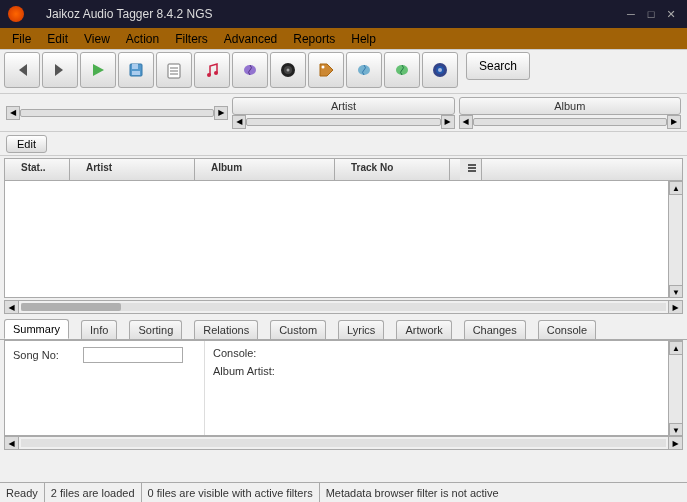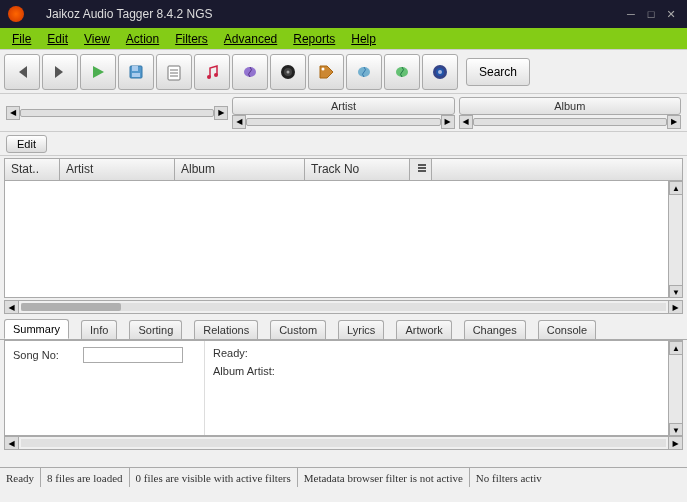--- a/index.html
+++ b/index.html
@@ -51,41 +51,40 @@
       font-size: 11px;
       cursor: pointer;
       display: flex;
       align-items: center;
       justify-content: center;
       padding: 0;
     }
 
     
     #menu-bar {
-      background: #84cc16;
+      background: #a16207;
       height: 22px;
       display: flex;
       align-items: center;
       padding: 0 4px;
       border-bottom: 1px solid #ccc;
-      text-decoration: underline;
     }
     .menu-item {
       padding: 2px 8px;
       font-size: 12px;
       cursor: pointer;
       color: #000;
     }
 
     
     #toolbar {
       background: #f0f0f0;
       height: 44px;
       display: flex;
-      align-items: center;
+      align-items: flex-start;
       padding: 2px 4px;
       gap: 2px;
       border-bottom: 1px solid #ccc;
     }
     .toolbar-btn {
       width: 36px;
       height: 36px;
       border: 1px solid #aaa;
       background: linear-gradient(to bottom, #ffffff, #dcdcdc);
       border-radius: 3px;
@@ -189,25 +188,26 @@
     }
     #file-list-header {
       display: flex;
       background: linear-gradient(to bottom, #f8f8f8, #e0e0e0);
       border-bottom: 1px solid #aaa;
       height: 22px;
     }
     .col-header {
       border-right: 1px solid #aaa;
       padding: 3px 6px;
-      font-size: 12px;
-      font-weight: normal;
+      font-size: 10px;
+      font-weight: bold;
       color: #333;
       white-space: nowrap;
       overflow: hidden;
+      margin-left: 10px;
     }
     .col-stat { width: 55px; }
     .col-title { width: 180px; }
     .col-artist { width: 115px; }
     .col-album { width: 130px; }
     .col-trackno { width: 105px; }
     .col-extra { width: 22px; background: #e8e8e8; cursor: pointer; text-align: center; }
     #file-list-body {
       height: 118px;
       background: white;
@@ -360,24 +360,23 @@
     }
 
     
     #status-bar {
       height: 20px;
       background: #f0f0f0;
       border-top: 1px solid #aaa;
       display: flex;
       align-items: center;
       position: absolute;
-      bottom: 15px;
+      bottom: 0;
       left: 0;
       right: 0;
-      font-family: Liberation Serif, serif;
     }
     .status-segment {
       height: 100%;
       display: flex;
       align-items: center;
       padding: 0 6px;
       border-right: 1px solid #aaa;
       font-size: 11px;
       color: #333;
     }
@@ -575,21 +574,21 @@
 
 <div id="tab-content">
   <div id="tab-left">
     <div class="field-row">
       <span class="field-label">Song No:</span>
       <input type="text" style="width: 100px; height: 16px; font-size: 11px; border: 1px solid rgb(170, 170, 170);">
     </div>
   </div>
   <div id="tab-right">
     <div class="info-field-row">
-      <span class="info-label">Ready:</span>
+      <span class="info-label">Console:</span>
       <span class="info-value"></span>
     </div>
     <div class="info-field-row">
       <span class="info-label">Album Artist:</span>
       <span class="info-value"></span>
     </div>
   </div>
   <div id="tab-scrollbar">
     <div class="scroll-arrow">▲</div>
     <div class="scroll-thumb-area"></div>
@@ -598,17 +597,16 @@
 </div>
 
 <div id="tab-bottom-scroll">
   <div class="h-scroll-arrow">◀</div>
   <div style="flex:1; height:8px; margin:0 2px; background:#e0e0e0;"></div>
   <div class="h-scroll-arrow" style="border-left:1px solid #aaa; border-right:none;">▶</div>
 </div>
 
 <div id="status-bar">
   <div class="status-segment">Ready</div>
-  <div class="status-segment">8 files are loaded</div>
+  <div class="status-segment">2 files are loaded</div>
   <div class="status-segment">0 files are visible with active filters</div>
   <div class="status-segment">Metadata browser filter is not active</div>
-  <div class="status-segment">No filters activ</div>
 </div>
 
 </body></html>

